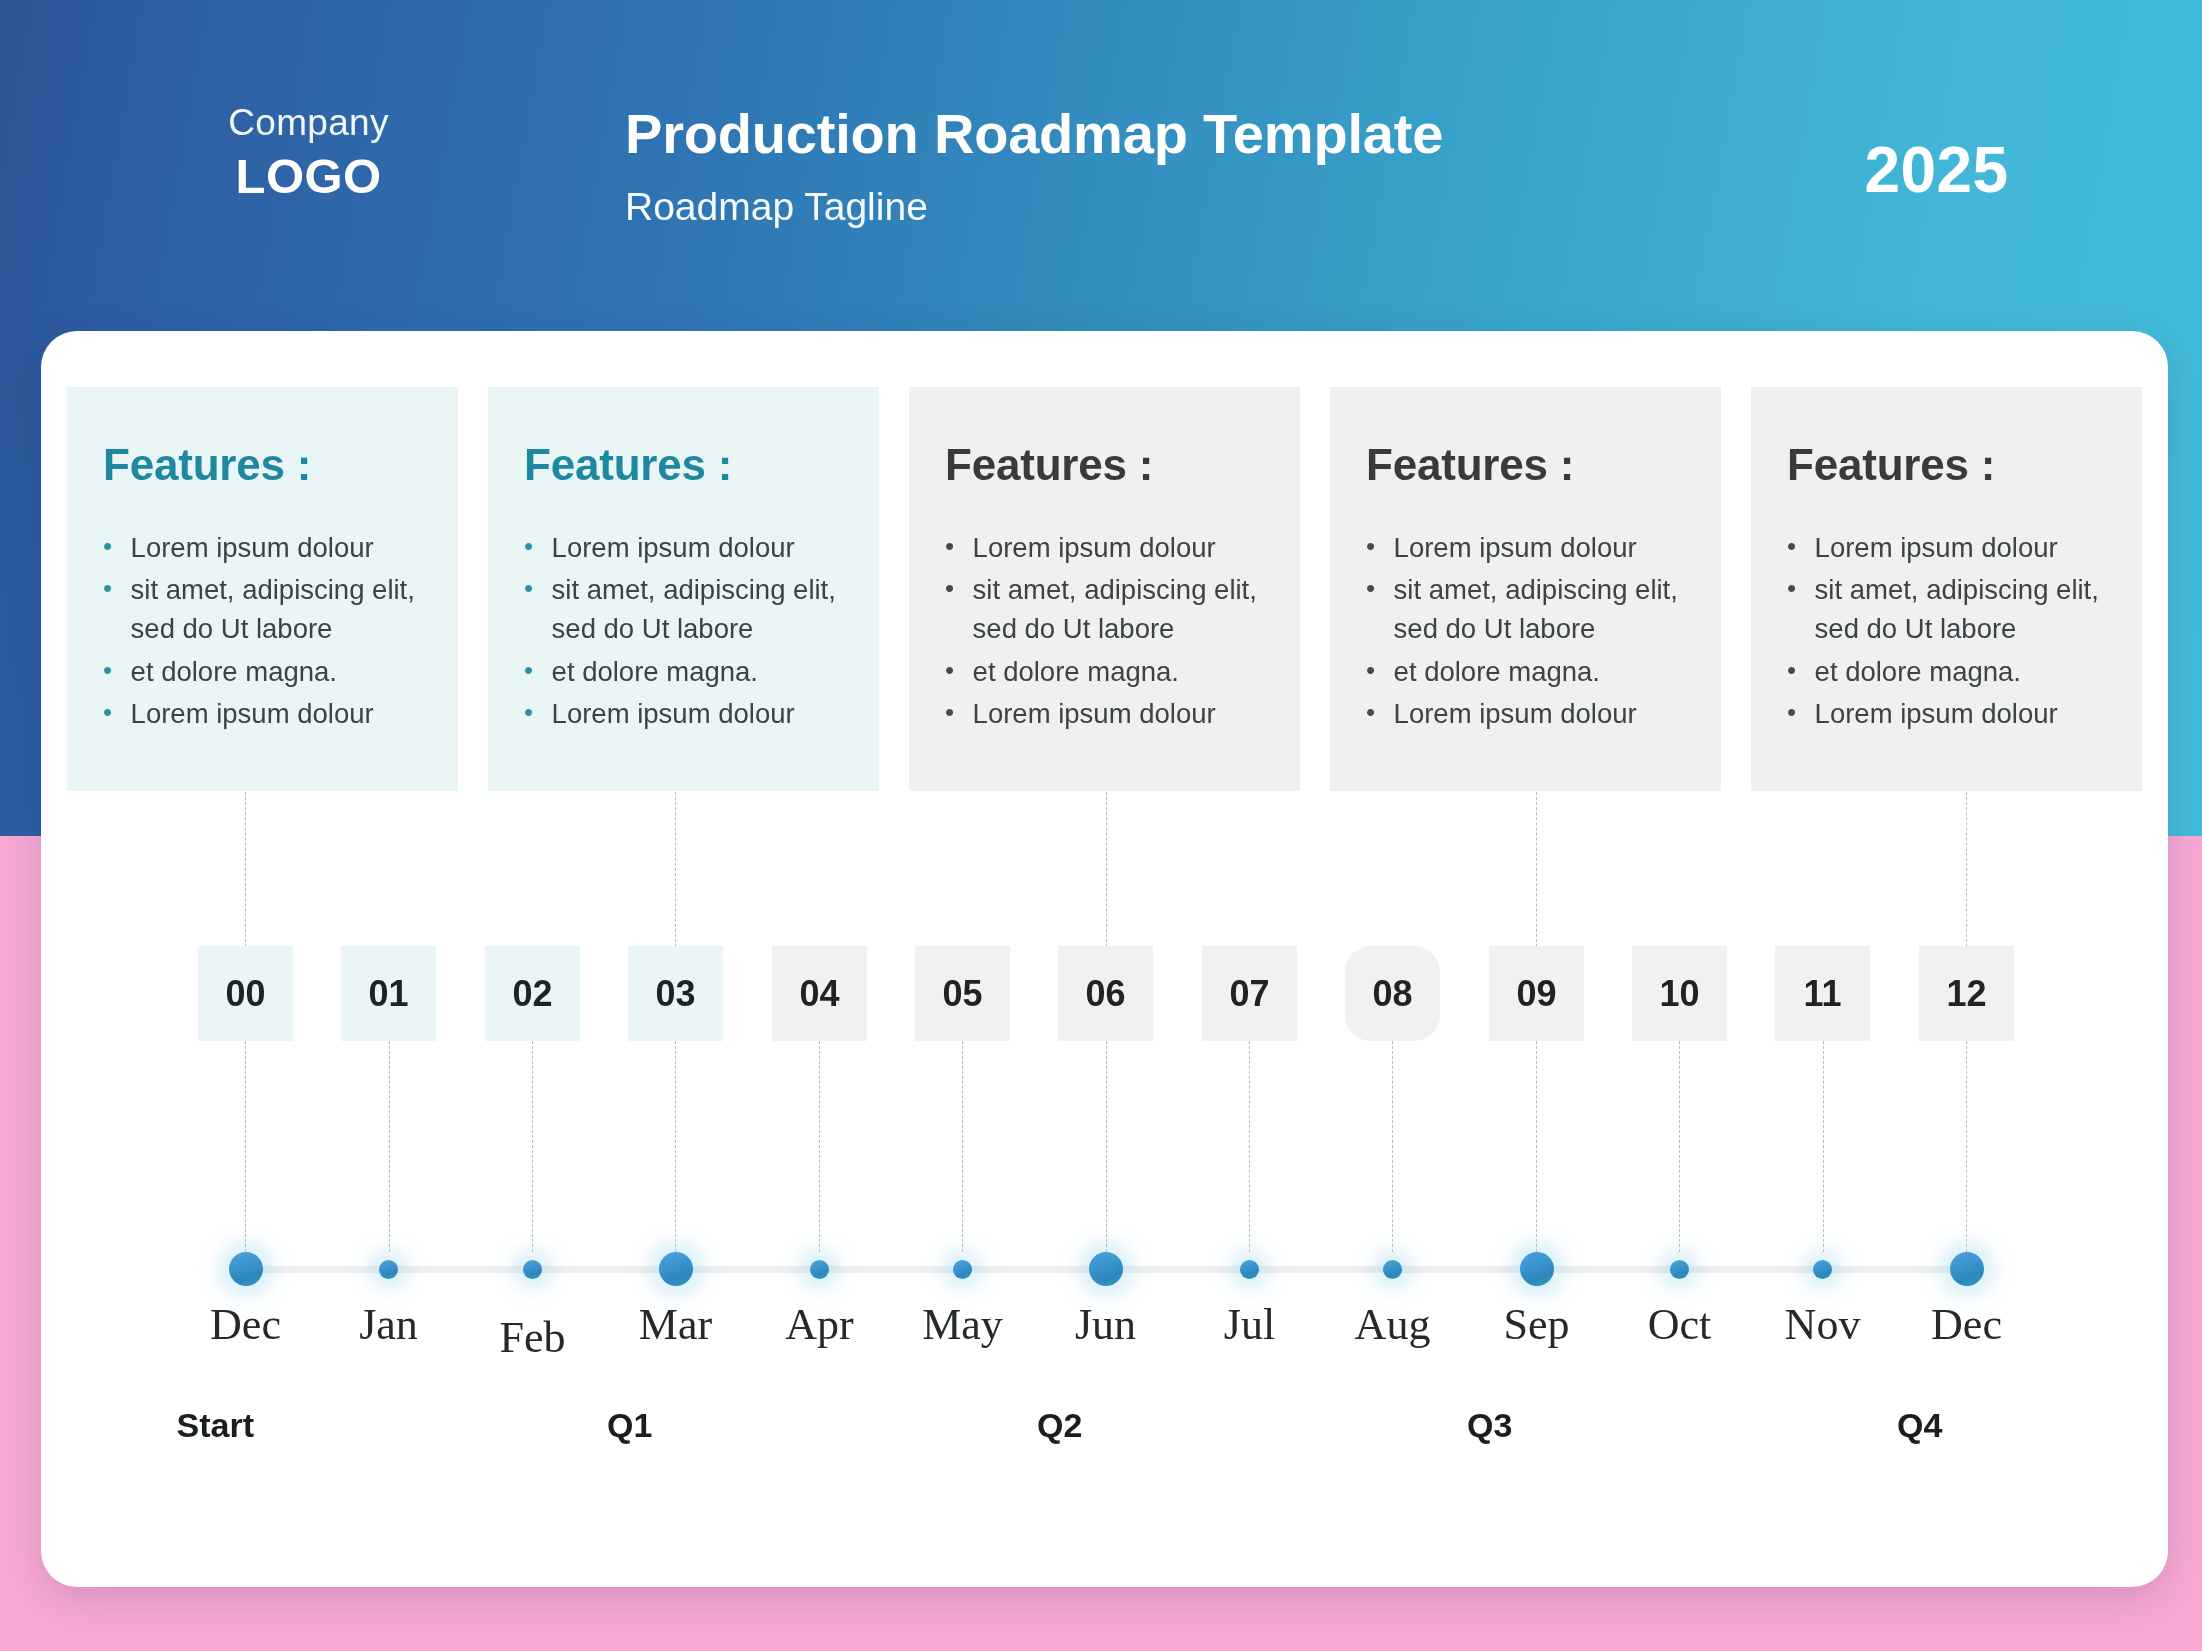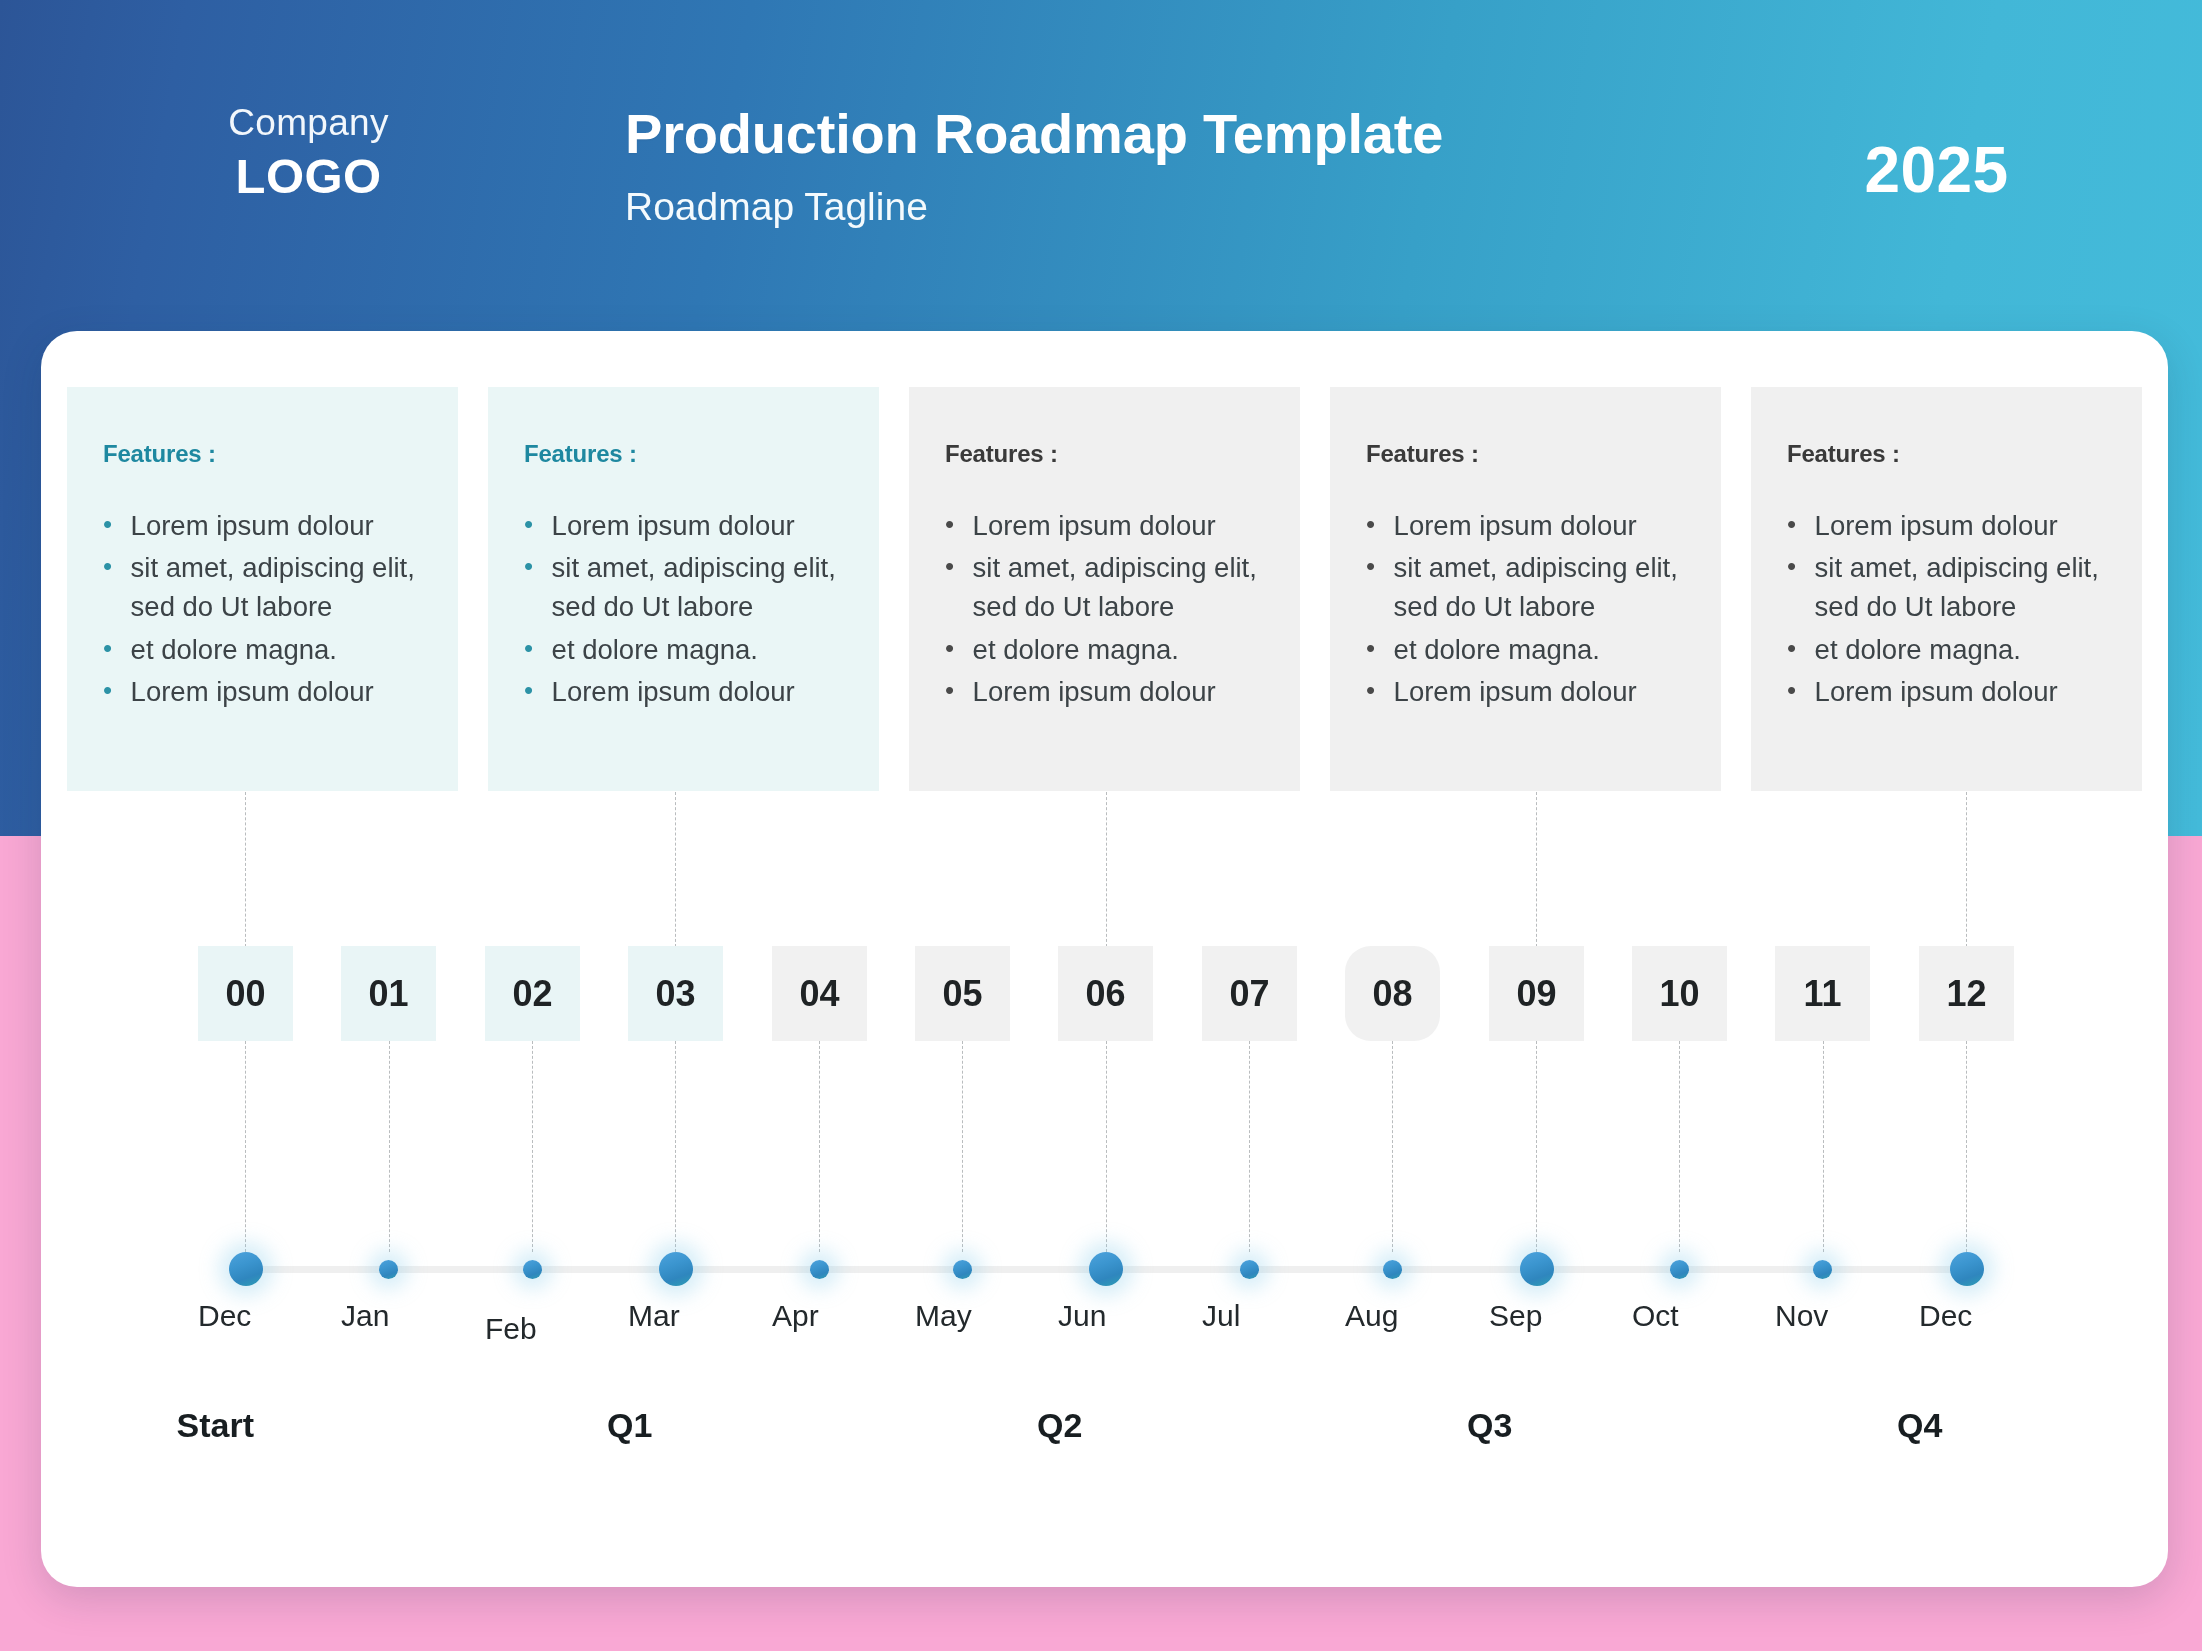--- a/index.html
+++ b/index.html
@@ -99,21 +99,21 @@
     gap:30px;
   }
   .feature-card {
     flex:1 1 0;
     padding:53px 33px 0 36px;
     position:relative;
   }
   .feature-card.teal  { background:#eaf6f6; }
   .feature-card.gray  { background:#f0f0f0; }
   .card-heading {
-    font-size:24px;
+    font-size:44px;
     font-weight:700;
     letter-spacing:-0.2px;
     margin-bottom:38px;
   }
   .feature-card.teal .card-heading { color:#1e88a0; }
   .feature-card.gray .card-heading { color:#3a3a3a; }
   .bullet-list { list-style:none; }
   .bullet-row {
     display:flex;
     align-items:flex-start;
@@ -194,22 +194,24 @@
   
   #months-row {
     position:absolute;
     left:198px; top:1299px;
     width:1815px; height:60px;
   }
   .month-label {
     position:absolute;
     top:0;
     width:95px;
-    font-size:30px;
+    text-align:center;
+    font-size:44px;
     color:#23292c;
+    font-family:Liberation Serif, serif;
   }
 
   
   #quarters-row {
     position:absolute;
     left:198px; top:1402px;
     width:1815px; height:60px;
   }
   .quarter-label {
     position:absolute;

